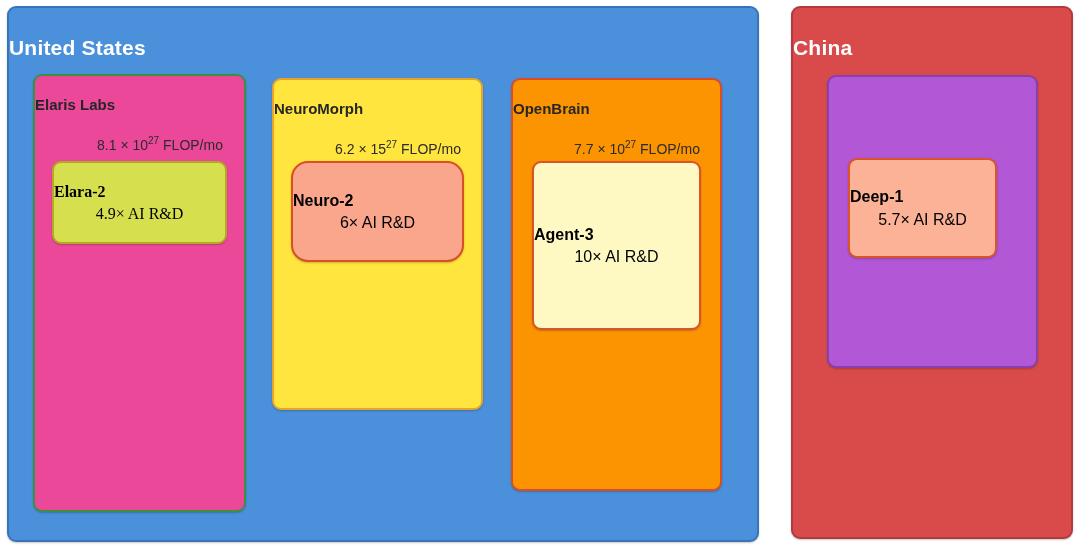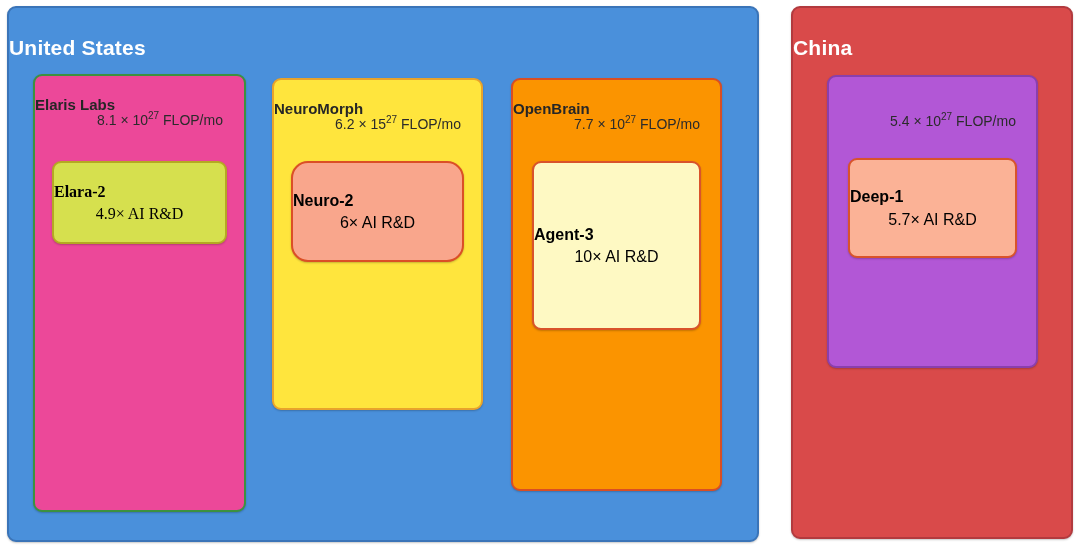--- a/index.html
+++ b/index.html
@@ -54,21 +54,21 @@
   }
   
   .lab > .node-title {
     color: #262626;
     font-size: 15px;
     top: 21px;
   }
   .lab > .node-sub {
     color: #2b2b2b;
     font-size: 14px;
-    top: 37px;
+    top: 62px;
     margin-left: 41px;
   }
   .lab > .node-sub sup {
     font-size: 10px;
     vertical-align: super;
     line-height: 0;
   }
   .model .stack {
     position: absolute;
     left: 0;
@@ -127,23 +127,22 @@
       <div class="node-title">Agent-3</div>
       <div class="node-sub">10× AI R&amp;D</div>
     </div>
   </div>
 
   <div class="node country" style="left:791px; top:6px; width:282px; height:533px; background:#D94A4A; border-color:#B23A3E;">
     <div class="node-title">China</div>
   </div>
 
   <div class="node lab" style="left:827px; top:75px; width:211px; height:293px; background:#B257D6; border-color:#8A3FAD;">
-    <div class="node-sub"><span>5.4 × 10</span><sup>27</sup><span> FLOP/mo</span></div>
   </div>
 
-  <div class="node model" style="left:848px; top:158px; width:169px; height:100px; background:#FBB296; border-color:#D9532B;">
+  <div class="node model" style="left:848px; top:158px; width:149px; height:100px; background:#FBB296; border-color:#D9532B;">
     <div class="stack">
       <div class="node-title">Deep-1</div>
       <div class="node-sub">5.7× AI R&amp;D</div>
     </div>
   </div>
 
 </div>
 
 </body></html>

